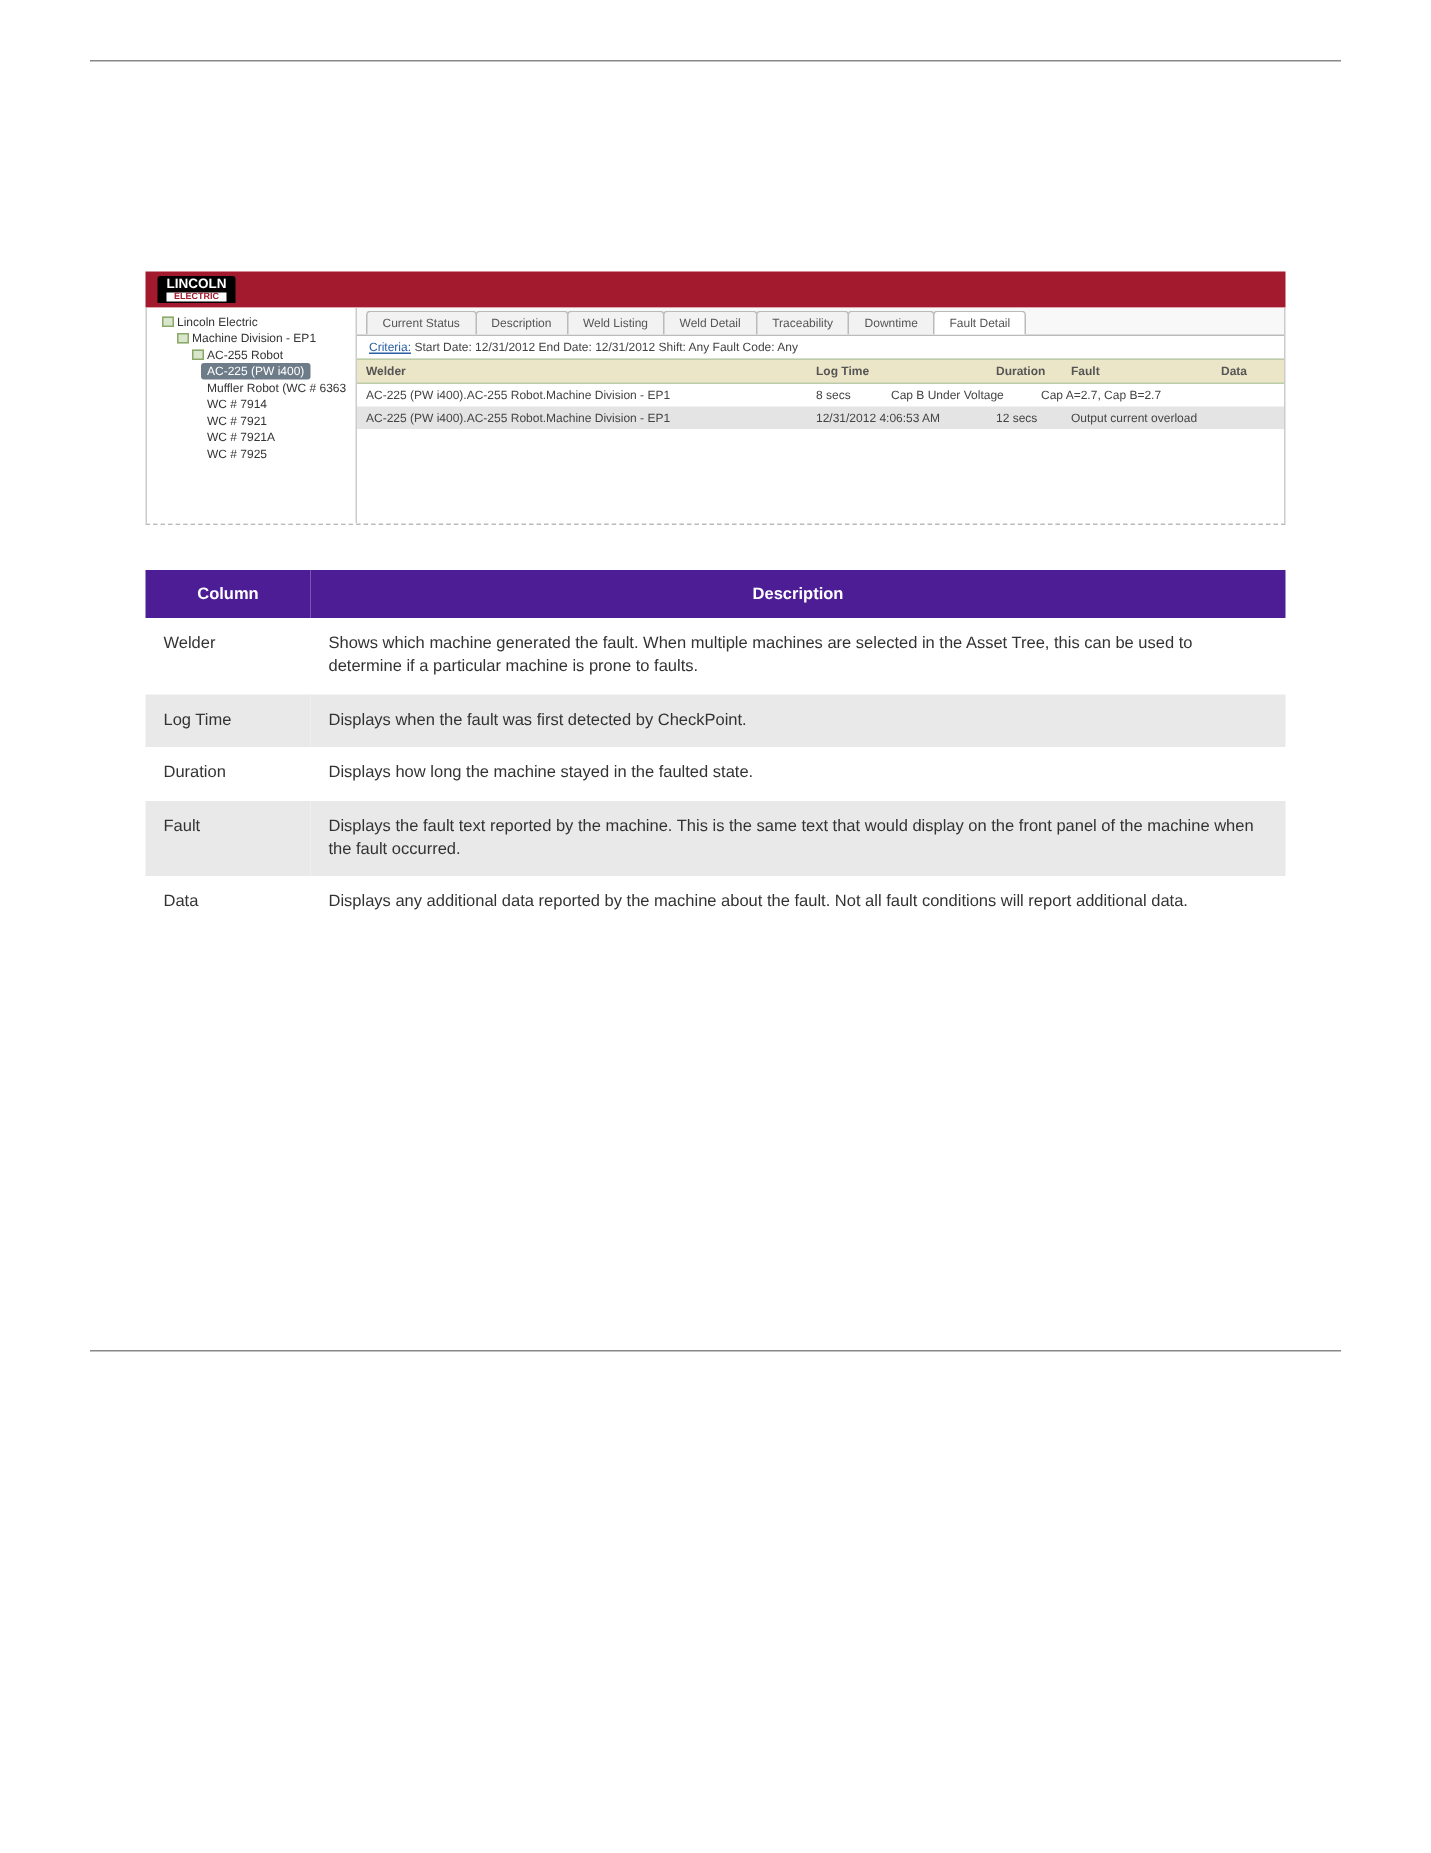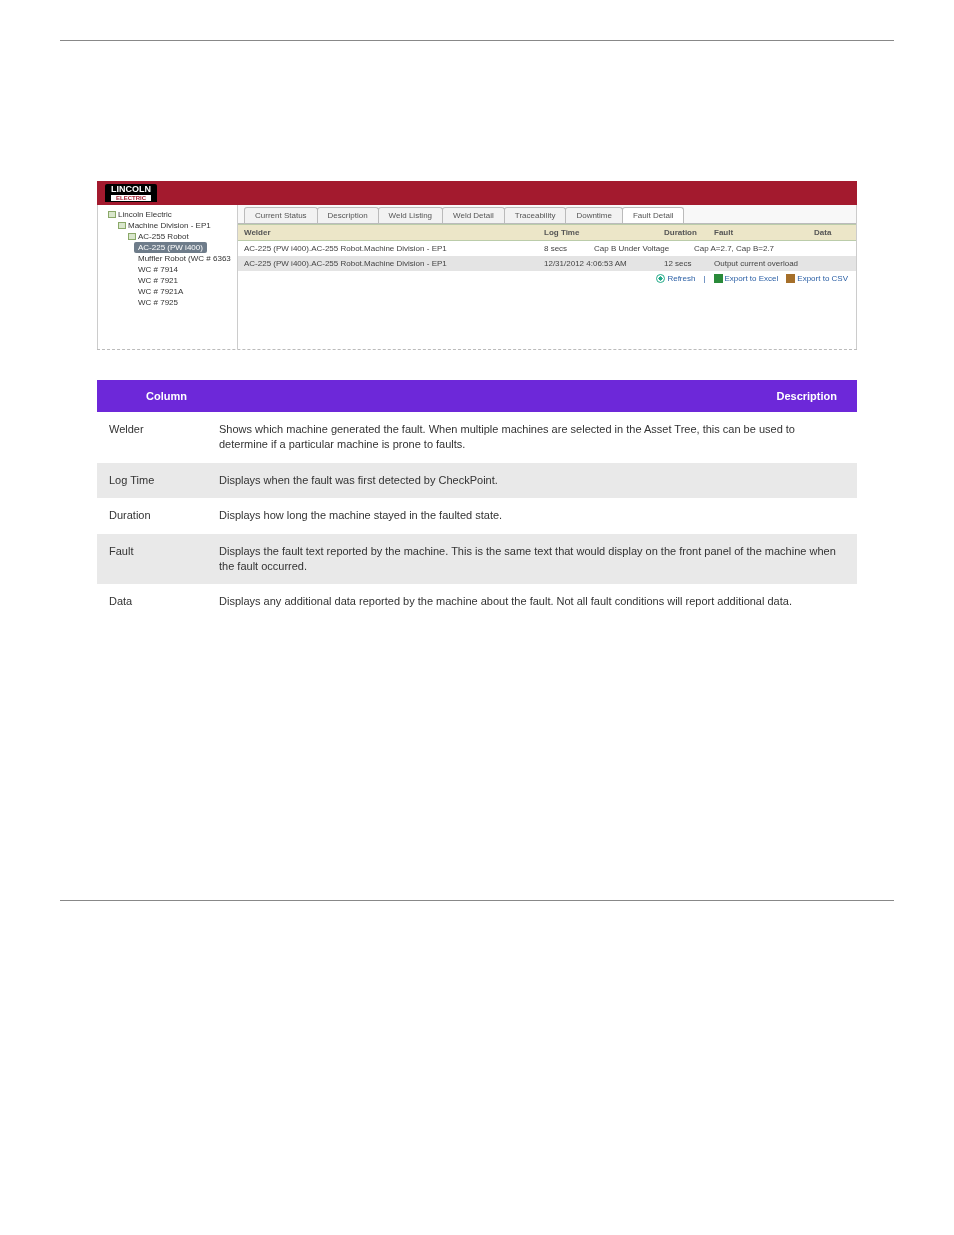--- a/index.html
+++ b/index.html
@@ -132,23 +132,23 @@
   .wavy-bottom{border-top:1px dashed #bbb;height:1px;}
 
   
   .desc-table {
     width: 760px;
     margin: 10px auto 30px auto;
     border-collapse: collapse;
     font-size: 11px;
   }
   .desc-table th {
-    background: #6d28d9;
+    background: #4c1d95;
     color: #fff;
-    text-align: right;
+    text-align: center;
     padding: 10px 20px;
     font-weight: bold;
   }
   .desc-table td {
     padding: 10px 12px;
     vertical-align: top;
     color: #333;
     line-height: 1.4;
   }
   .desc-table tr.shade td { background: #e9e9e9; }
@@ -187,55 +187,44 @@
       <div class="main-pane">
         <div class="tabs-row">
           <div class="tab">Current Status</div>
           <div class="tab">Description</div>
           <div class="tab">Weld Listing</div>
           <div class="tab">Weld Detail</div>
           <div class="tab">Traceability</div>
           <div class="tab">Downtime</div>
           <div class="tab active">Fault Detail</div>
         </div>
+        <div class="criteria-row">
+          <span class="criteria-label">Criteria:</span>
+          <span>Start Date: 12/31/2012 End Date: 12/31/2012 Shift: Any Fault Code: Any</span>
+        </div>
         <div class="grid-head">
           <div class="gc gc-welder">Welder</div>
           <div class="gc gc-log">Log Time</div>
           <div class="gc gc-dur">Duration</div>
           <div class="gc gc-fault">Fault</div>
           <div class="gc gc-data">Data</div>
         </div>
         <div class="grid-row">
           <div class="gc gc-welder">AC-225 (PW i400).AC-255 Robot.Machine Division - EP1</div>
           <div class="gc gc-dur">8 secs</div>
           <div class="gc gc-fault">Cap B Under Voltage</div>
           <div class="gc gc-data">Cap A=2.7, Cap B=2.7</div>
         </div>
         <div class="grid-row sel">
           <div class="gc gc-welder">AC-225 (PW i400).AC-255 Robot.Machine Division - EP1</div>
           <div class="gc gc-log">12/31/2012 4:06:53 AM</div>
           <div class="gc gc-dur">12 secs</div>
           <div class="gc gc-fault">Output current overload</div>
           <div class="gc gc-data"></div>
         </div>
-        <div class="toolbar-row">
-          <span>
-              <span class="mini-icon refresh"></span>
-              <span>Refresh</span>
-            </span>
-          <span>|</span>
-          <span>
-              <span class="mini-icon excel"></span>
-              <span>Export to Excel</span>
-            </span>
-          <span>
-              <span class="mini-icon csv"></span>
-              <span>Export to CSV</span>
-            </span>
-        </div>
       </div>
     </div>
     <div class="wavy-bottom"></div>
   </div>
 
   <table class="desc-table">
     <thead>
       <tr>
         <th>Column</th>
         <th>Description</th>

